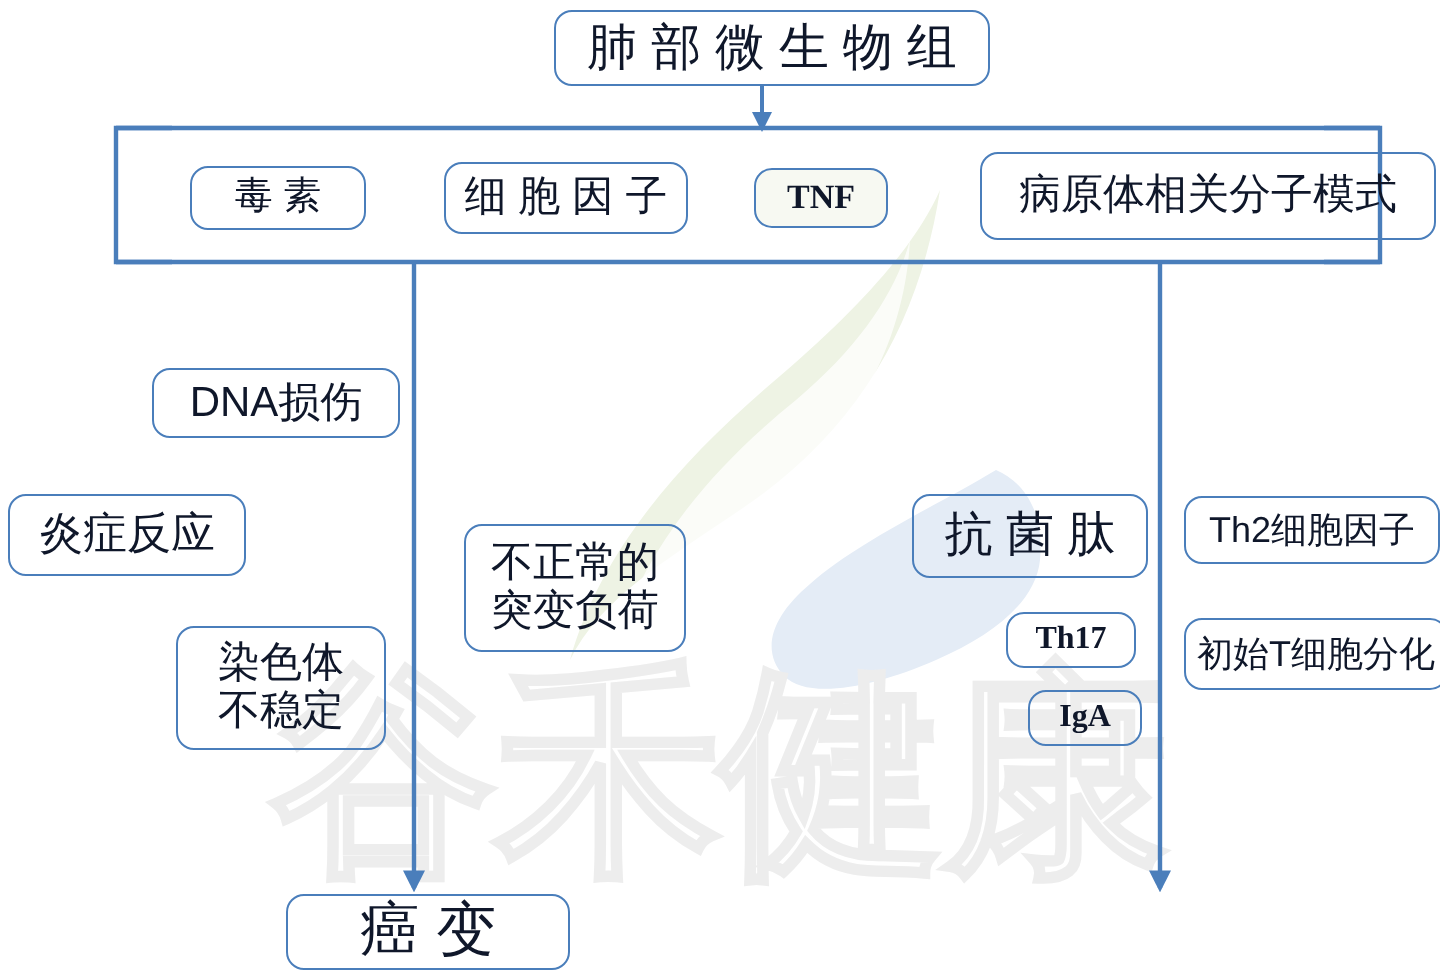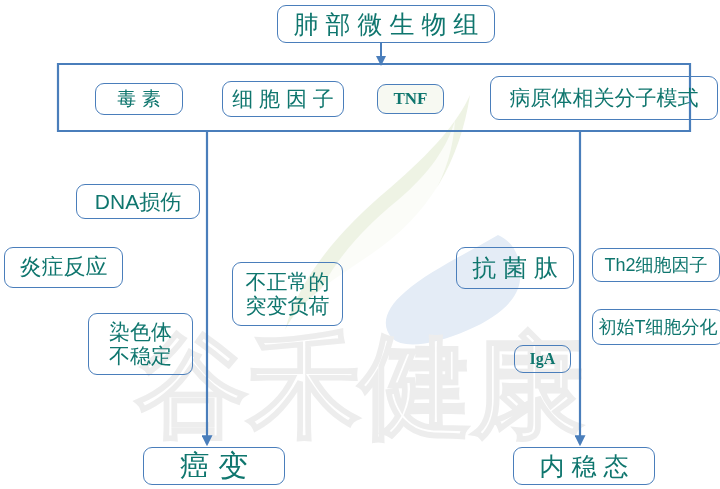--- a/index.html
+++ b/index.html
@@ -42,21 +42,21 @@
   .node {
     position: absolute;
     box-sizing: border-box;
     border: 1.6px solid #4a7ebb;
     border-radius: 9px;
     background: transparent;
     display: flex;
     align-items: center;
     justify-content: center;
     text-align: center;
-    color: #0f766e;
+    color: #0f172a;
     line-height: 1.12;
     white-space: pre-line;
     letter-spacing: 0px;
   }
   .node.serif {
     font-family: "Liberation Serif", "DejaVu Serif", serif;
     font-weight: 700;
   }
   .tint {
     background: rgba(240, 244, 232, 0.55);
@@ -116,24 +116,24 @@
 
 
   <div class="node" style="left:232px; top:262px; width:111px; height:64px; font-size:21px;">不正常的
 突变负荷</div>
 
   <div class="node" style="left:456px; top:247px; width:118px; height:42px; font-size:24px;">抗 菌 肽</div>
 
   <div class="node" style="left:88px; top:313px; width:105px; height:62px; font-size:21px;">染色体
 不稳定</div>
 
+  <div class="node serif" style="left:503px; top:306px; width:65px; height:28px; font-size:16px;">Th17</div>
 
   <div class="node serif" style="left:514px; top:345px; width:57px; height:28px; font-size:16px;">IgA</div>
 
   <div class="node" style="left:592px; top:248px; width:128px; height:34px; font-size:18px;">Th2细胞因子</div>
 
   <div class="node" style="left:592px; top:309px; width:132px; height:36px; font-size:18px;">初始T细胞分化</div>
 
   <div class="node" style="left:143px; top:447px; width:142px; height:38px; font-size:30px;">癌 变</div>
 
-  <div class="node" style="left:513px; top:447px; width:142px; height:38px; font-size:25px;">内 稳 态</div>
 
 </div>
 
 </body></html>

